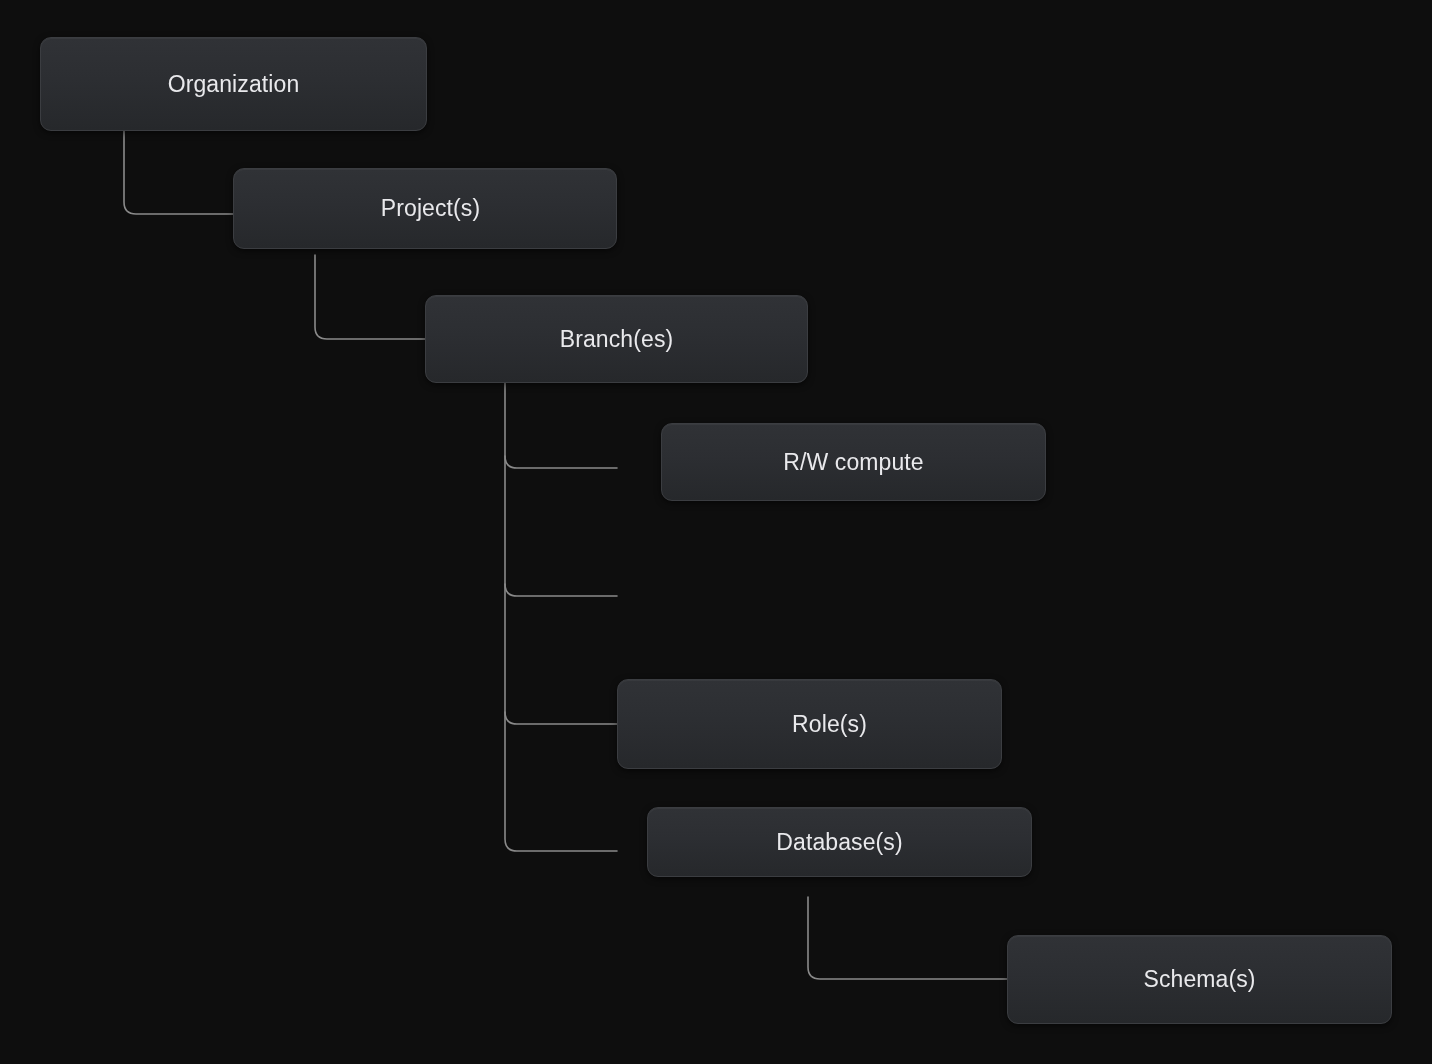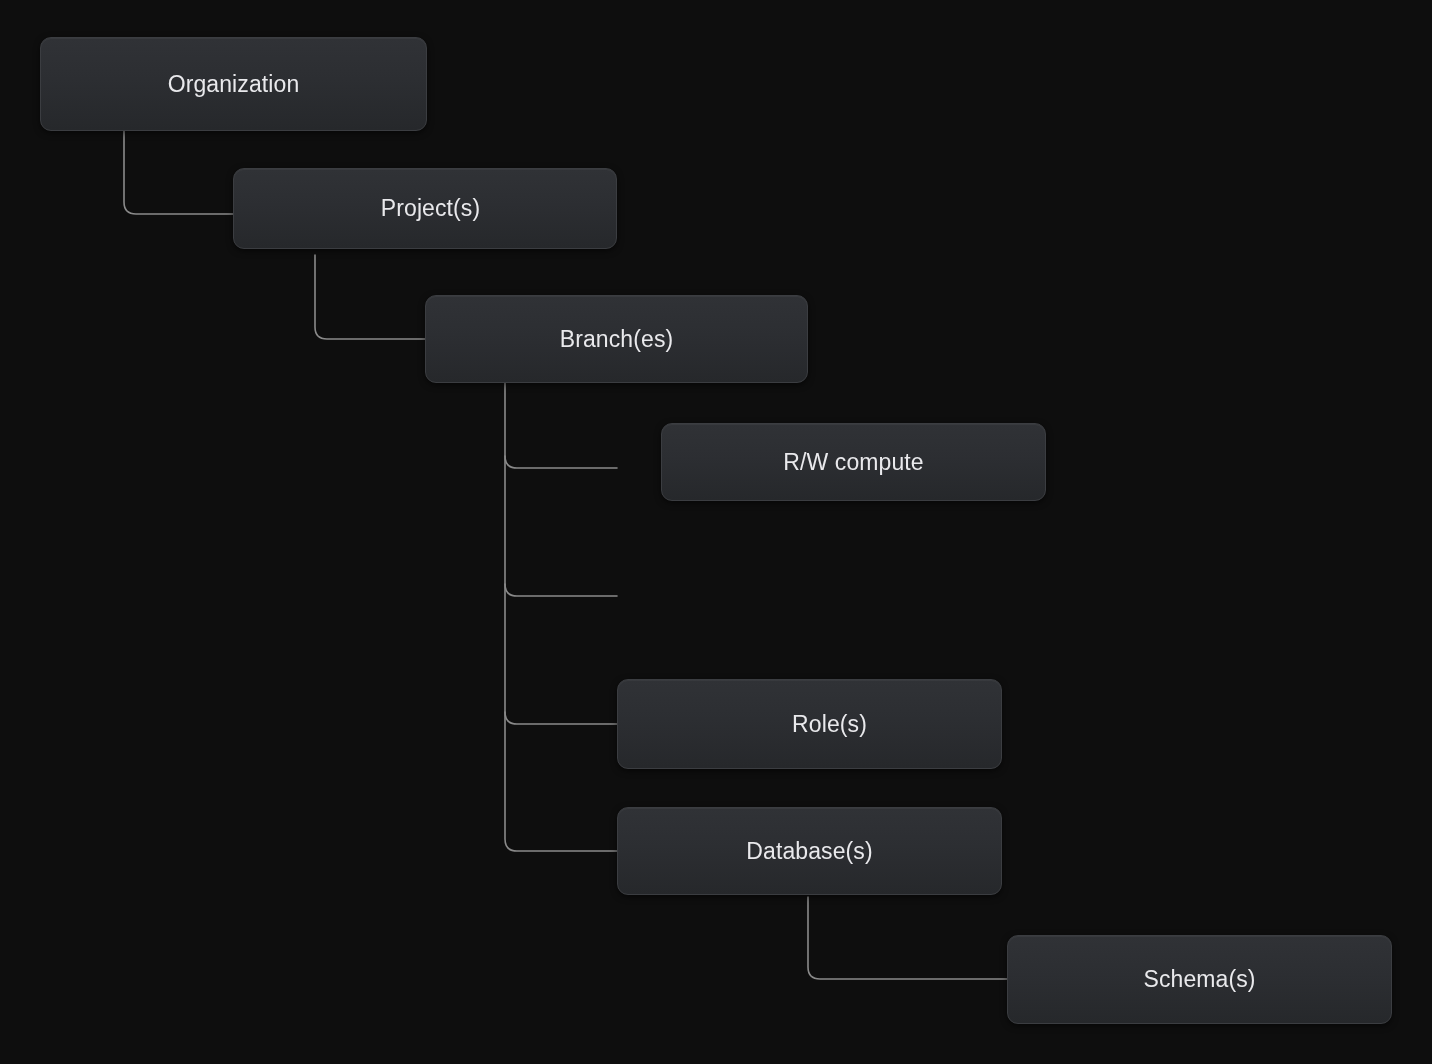--- a/index.html
+++ b/index.html
@@ -86,21 +86,21 @@
 
   <div class="node" style="left:617px; top:423px; width:385px; height:78px;margin-left:44px;">
     <span class="node-label">R/W compute</span>
   </div>
 
 
   <div class="node" style="left:617px; top:679px; width:385px; height:90px;padding-left:40px;">
     <span class="node-label">Role(s)</span>
   </div>
 
-  <div class="node" style="left:617px; top:807px; width:385px; height:88px;">
+  <div class="node" style="left:647px; top:807px; width:385px; height:70px;">
     <span class="node-label">Database(s)</span>
   </div>
 
   <div class="node" style="left:1007px; top:935px; width:385px; height:89px;text-align:center;">
     <span class="node-label">Schema(s)</span>
   </div>
 
 </div>
 
 </body></html>

